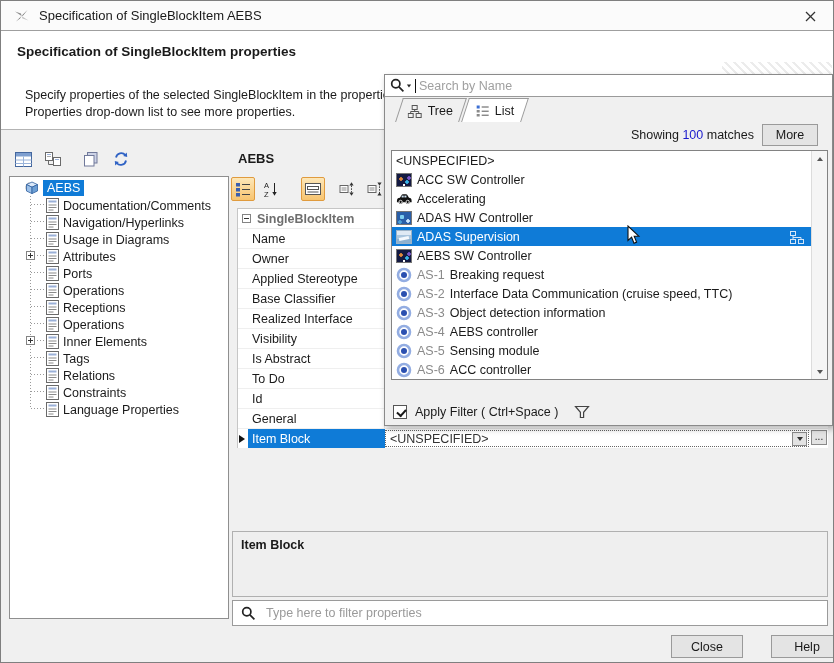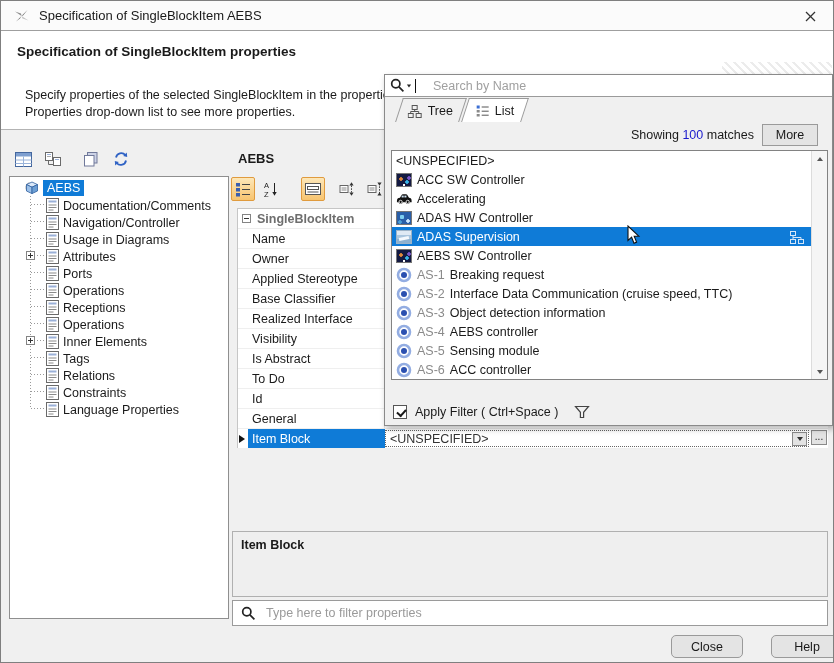--- a/index.html
+++ b/index.html
@@ -56,30 +56,30 @@
   .tri-down{width:0;height:0;border-left:3.5px solid transparent;border-right:3.5px solid transparent;border-top:4.5px solid #333;display:inline-block;}
   .tri-up{width:0;height:0;border-left:3.5px solid transparent;border-right:3.5px solid transparent;border-bottom:4.5px solid #555;display:inline-block;}
   
   #desc-box{position:absolute;left:231px;top:530px;width:596px;height:66px;background:#efefef;border:1px solid #b0b0b0;}
   #desc-box .dtitle{margin:6px 0 0 8px;font-size:12.5px;font-weight:bold;}
   #filter-bar{position:absolute;left:231px;top:599px;width:596px;height:26px;background:#fff;border:1px solid #9a9a9a;display:flex;align-items:center;}
   #filter-bar .mag{margin-left:8px;display:inline-flex;}
   #filter-bar input{flex:1;border:none;outline:none;font-size:12.5px;font-family:"Liberation Sans",sans-serif;color:#222;margin-left:8px;background:transparent;}
   #filter-bar input::placeholder{color:#9a9a9a;}
   
-  .btn{position:absolute;top:634px;height:23px;background:#e4e4e4;border:1px solid #9a9a9a;border-radius:5px;font-size:12.5px;display:flex;align-items:center;justify-content:center;}
+  .btn{position:absolute;top:634px;height:23px;background:#e4e4e4;border:1px solid #9a9a9a;border-radius:0;font-size:12.5px;display:flex;align-items:center;justify-content:center;}
   #btn-close{left:670px;width:72px;}
   #btn-help{left:770px;width:72px;}
   
   #popup{position:absolute;left:383px;top:73px;width:449px;height:352px;background:#f0f0f0;border:1px solid #8a8a8a;box-shadow:2px 3px 6px rgba(0,0,0,.28);z-index:40;}
   #search-row{position:absolute;left:0;top:0;right:0;height:22px;background:#fff;border-bottom:1px solid #9a9a9a;display:flex;align-items:center;}
   #search-row .mag{margin-left:5px;display:inline-flex;}
   #search-row .magdrop{margin-left:1px;}
   #search-caret{width:1px;height:14px;background:#111;margin-left:3px;}
-  #search-row input{flex:1;border:none;outline:none;background:transparent;font-size:12.5px;font-family:"Liberation Sans",sans-serif;margin-left:15px;color:#3b82f6;}
+  #search-row input{flex:1;border:none;outline:none;background:transparent;font-size:12.5px;font-family:"Liberation Sans",sans-serif;margin-left:1px;color:#3b82f6;}
   #search-row input::placeholder{color:#a0a0a0;}
   .tab{position:absolute;top:23px;height:24px;border:1px solid #9a9a9a;border-bottom:none;transform:skewX(-18deg);display:flex;align-items:center;justify-content:center;}
   .tab .tab-inner{transform:skewX(18deg);display:flex;align-items:center;gap:5px;font-size:12.5px;}
   #tab-tree{left:14px;width:64px;background:#f0f0f0;}
   #tab-list{left:80px;width:60px;background:#fff;z-index:2;}
   #showing{position:absolute;right:78px;top:53px;font-size:12.5px;}
   #showing .cnt{color:#1a1acd;}
   #more-btn{position:absolute;right:14px;top:49px;width:56px;height:22px;background:#e4e4e4;border:1px solid #9a9a9a;font-size:12.5px;display:flex;align-items:center;justify-content:center;}
   #list-box{position:absolute;left:6px;top:75px;width:437px;height:230px;background:#fff;border:1px solid #828282;overflow:hidden;}
   .lrow{height:19px;display:flex;align-items:center;padding-left:4px;font-size:12.5px;position:relative;padding-right:18px;}
@@ -222,21 +222,21 @@
         <div class="tree-row">
           <span class="doc-ic">
             <svg width="13" height="15" viewBox="0 0 13 15">
               <rect x="0.5" y="0.5" width="12" height="14" fill="#fff" stroke="#6a6a6a"></rect>
               <rect x="2.5" y="2.5" width="8" height="2" fill="#9ab0d8"></rect>
               <line x1="2.5" y1="7" x2="10.5" y2="7" stroke="#8a8a8a"></line>
               <line x1="2.5" y1="9.5" x2="10.5" y2="9.5" stroke="#8a8a8a"></line>
               <line x1="2.5" y1="12" x2="7.5" y2="12" stroke="#8a8a8a"></line>
             </svg>
           </span>
-          <span class="tree-label">Navigation/Controller</span>
+          <span class="tree-label">Navigation/Hyperlinks</span>
         </div>
         <div class="tree-row">
           <span class="doc-ic">
             <svg width="13" height="15" viewBox="0 0 13 15">
               <rect x="0.5" y="0.5" width="12" height="14" fill="#fff" stroke="#6a6a6a"></rect>
               <rect x="2.5" y="2.5" width="8" height="2" fill="#9ab0d8"></rect>
               <line x1="2.5" y1="7" x2="10.5" y2="7" stroke="#8a8a8a"></line>
               <line x1="2.5" y1="9.5" x2="10.5" y2="9.5" stroke="#8a8a8a"></line>
               <line x1="2.5" y1="12" x2="7.5" y2="12" stroke="#8a8a8a"></line>
             </svg>

